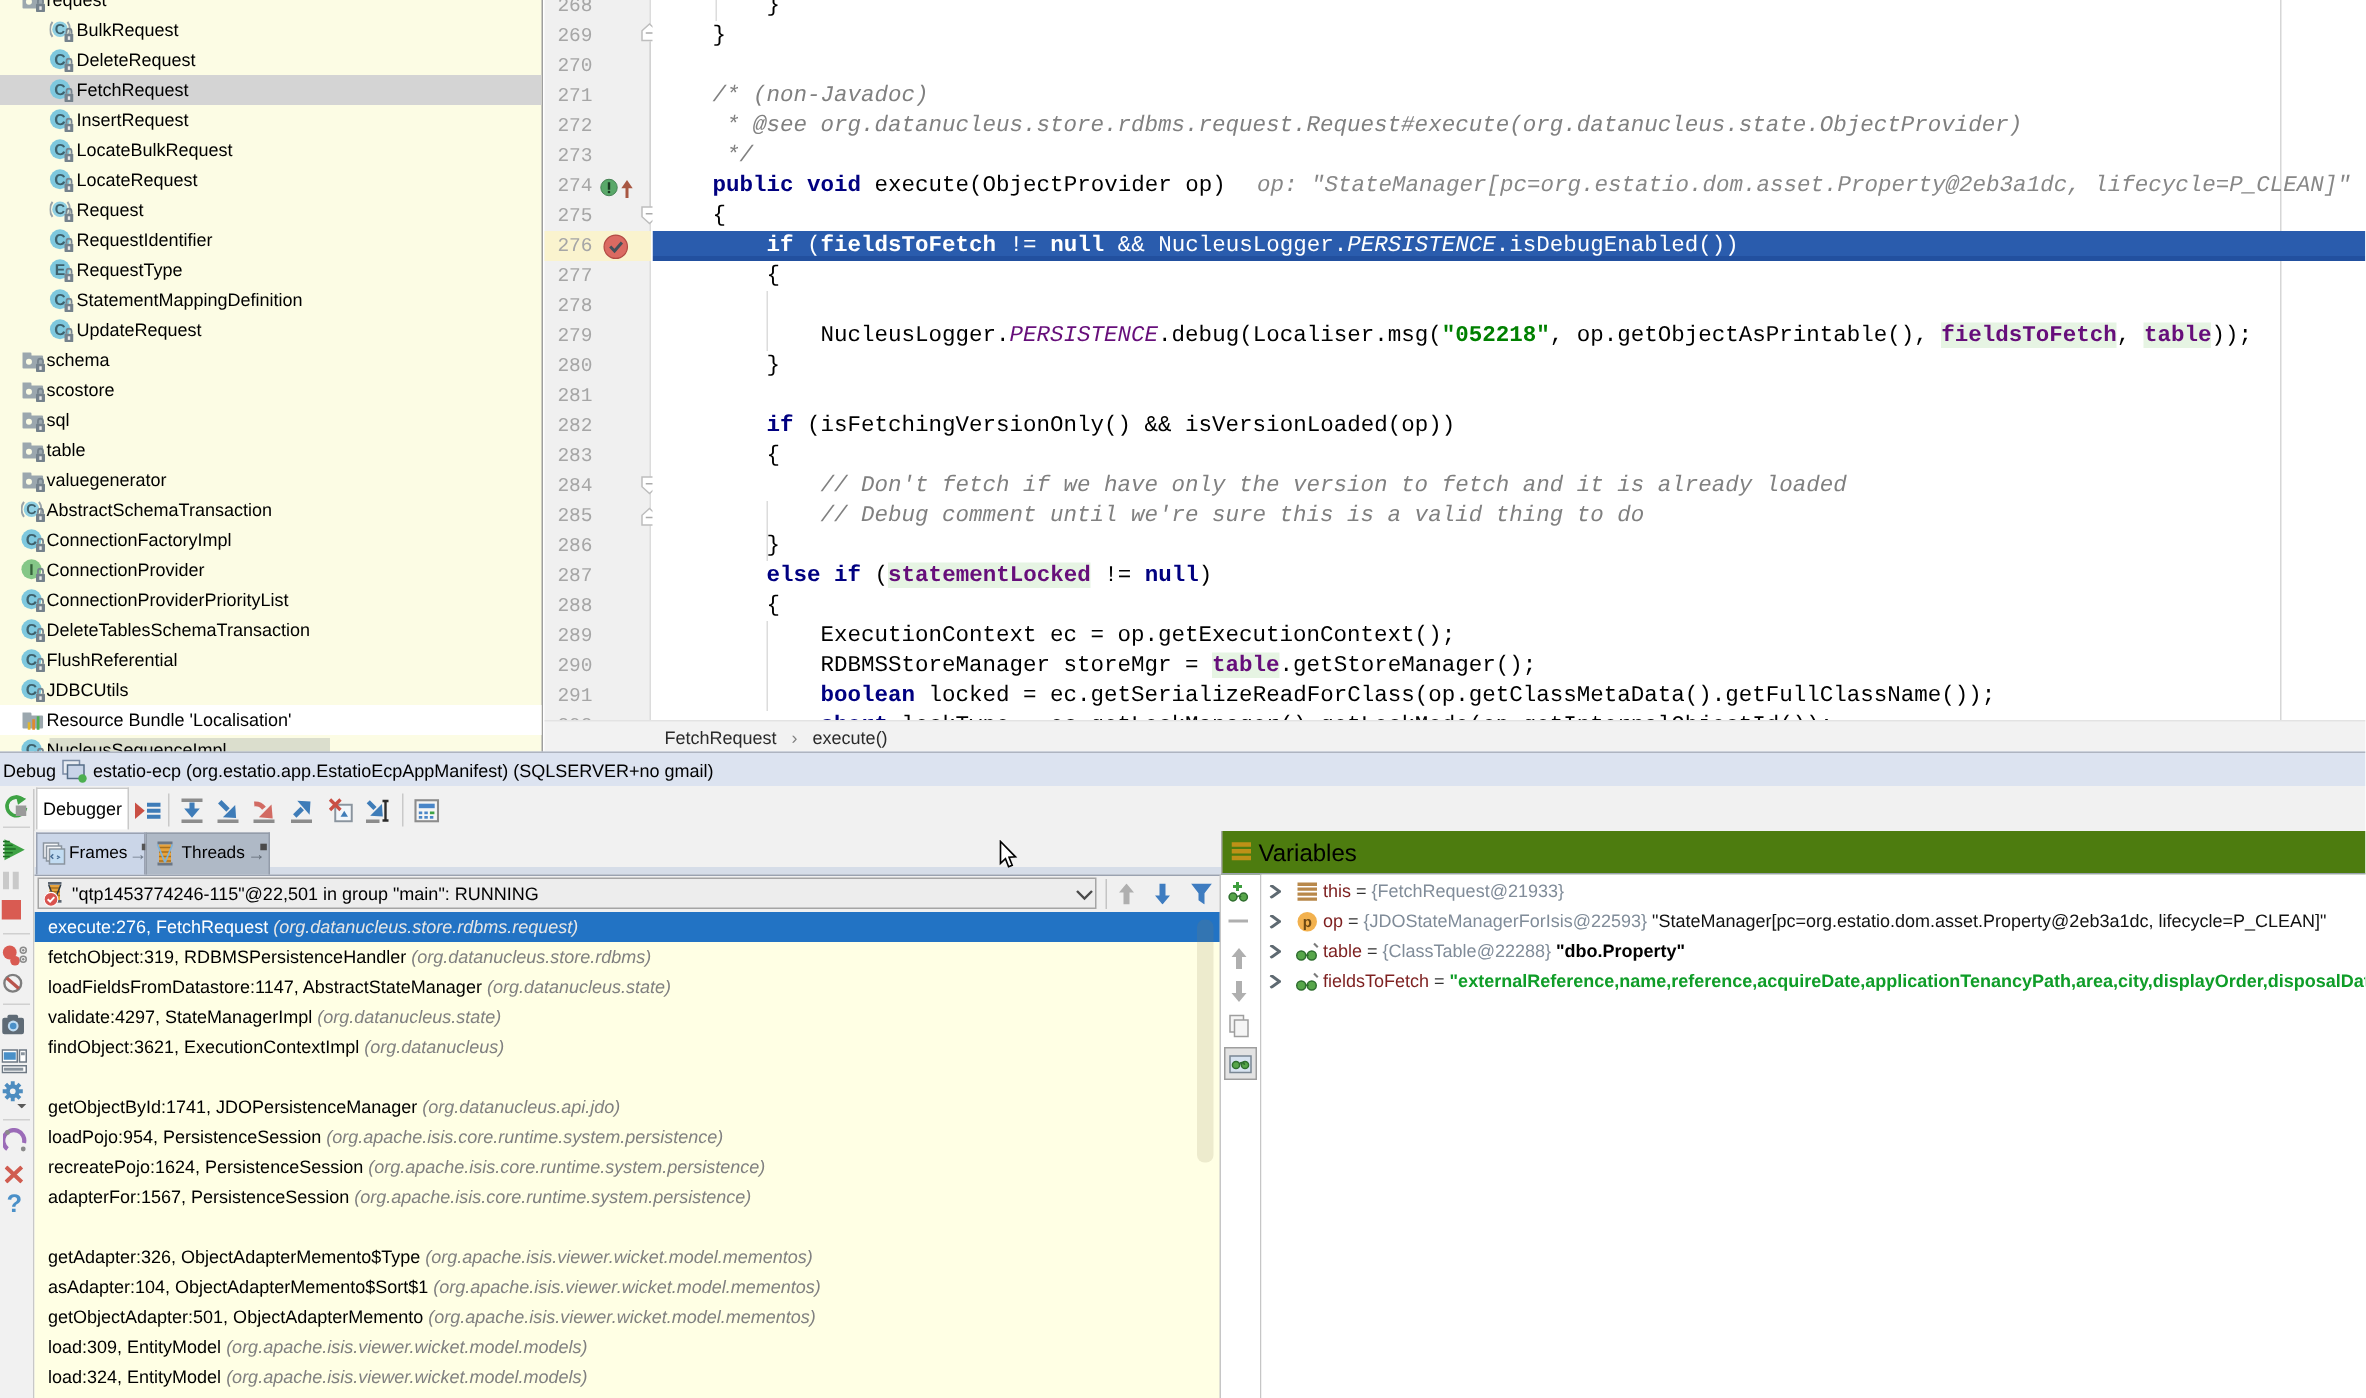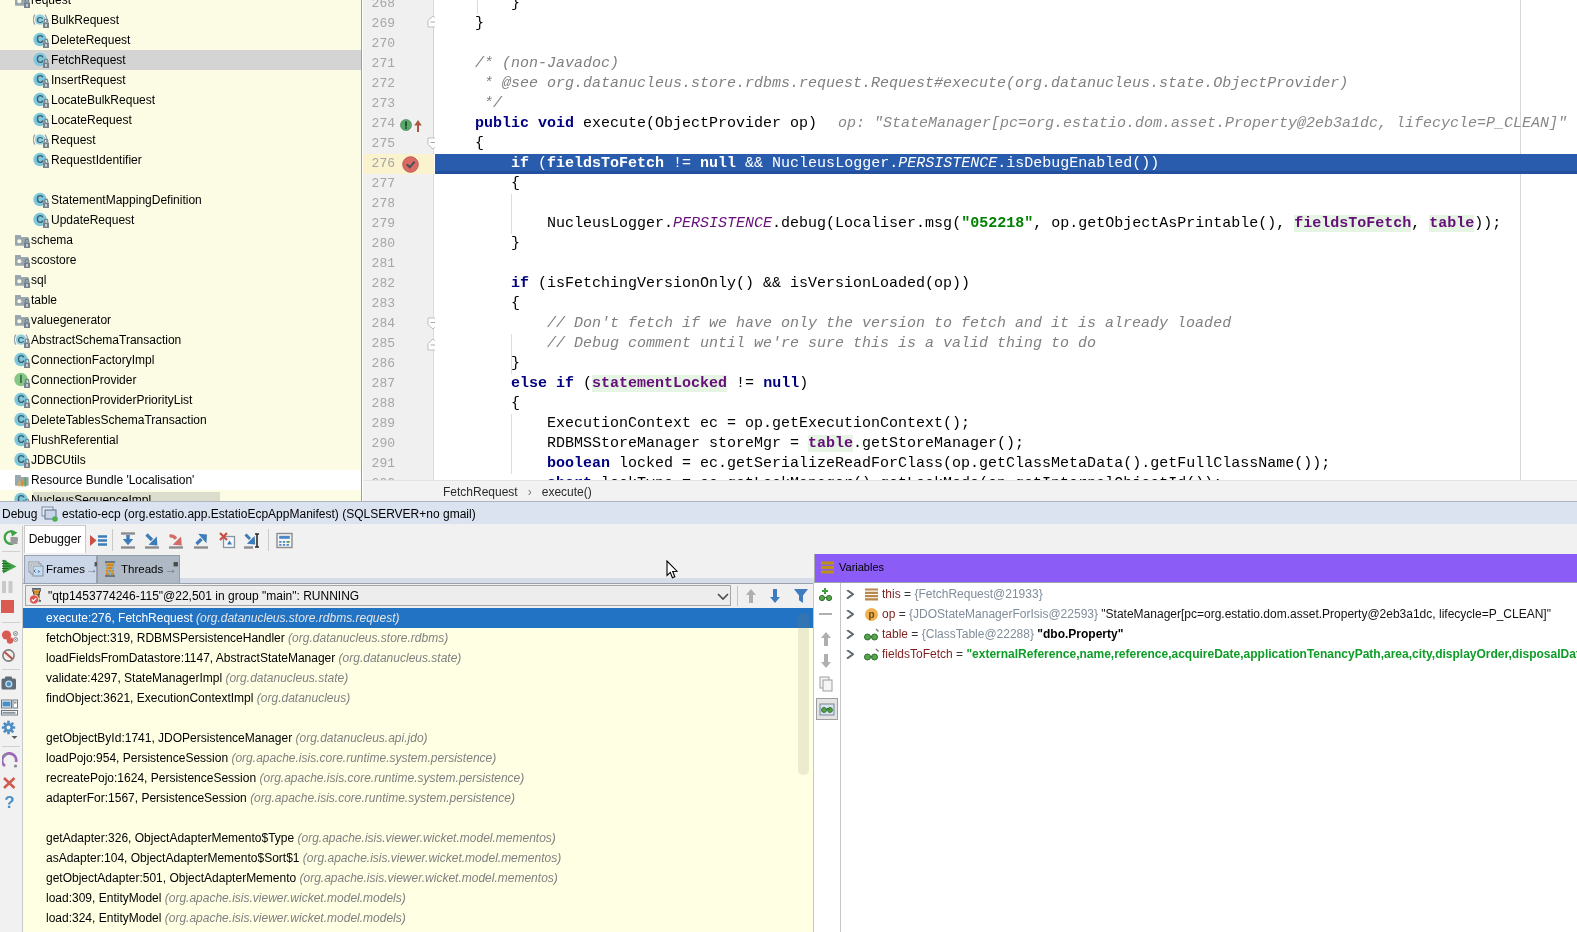--- a/index.html
+++ b/index.html
@@ -21,25 +21,25 @@
 .hint{color:#878787;font-style:italic}
 #crumbs{left:363px;top:480px;width:1214px;height:21px;background:#F2F2F2;border-top:1px solid #E3E3E3;font-size:12px;color:#2B2B2B}
 #dbghead{left:0;top:501px;width:1577px;height:23px;background:#DCE3F0;border-top:1px solid #AEB4C0;font-size:12px;color:#000}
 #toolrow{left:0;top:524px;width:1577px;height:30px;background:#F1F1F1}
 #dbgtab{left:24px;top:525px;width:62px;height:28px;background:#fff;border:1px solid #C9C9C9;border-bottom:none;font-size:12px;color:#000;text-align:center;line-height:26px}
 #lstrip{left:0;top:526px;width:23px;height:406px;background:#F1F1F1;border-right:1px solid #C8C8C8}
 #tabsrow{left:23px;top:554px;width:791px;height:30px;background:#F1F1F1}
 #understrip{left:23px;top:578px;width:791px;height:5px;background:#D6DDE8}
 #tabborder{left:23px;top:583px;width:791px;height:1px;background:#9AA2B0}
 .tab{position:absolute;top:555px;height:28px;font-size:12px;color:#000}
-#varhead{left:814px;top:554px;width:763px;height:29px;background:#8b5cf6;border-bottom:1px solid #9AA2B0;border-left:1px solid #ABABAB;font-size:11px;color:#000}
+#varhead{left:814px;top:554px;width:763px;height:29px;background:#4d7c0f;border-bottom:1px solid #9AA2B0;border-left:1px solid #ABABAB;font-size:16px;color:#000}
 #comborow{left:23px;top:584px;width:791px;height:24px;background:#F0F0F0}
 #combo{position:absolute;left:2px;top:1px;width:706px;height:21px;background:#EDEDED;border:1px solid #A5A5A5;font-size:12px;color:#000}
 #frames{left:23px;top:608px;width:791px;height:324px;background:#FFFFE4;overflow:hidden}
-.frow{position:absolute;left:0;width:791px;height:20px;font-size:12px;color:#000;white-space:nowrap;padding-left:23px;line-height:20px}
+.frow{position:absolute;left:0;width:791px;height:20px;font-size:12px;color:#000;white-space:nowrap;padding-left:9px;line-height:20px}
 .frow i{color:#808080}
 .fsel{background:#2273C4;color:#fff}
 .fsel i{color:#E6E6E6}
 #varstool-sep{left:840px;top:583px;width:1px;height:349px;background:#C6C6C6}
 #vars{left:841px;top:583px;width:736px;height:349px;background:#fff;overflow:hidden}
 .vrow{position:absolute;left:0;width:736px;height:20px;font-size:12px;white-space:nowrap;line-height:20px}
 .vname{color:#7D1F1F}
 .vgray{color:#808C99}
 .vtext{position:absolute;left:41px;top:0}
 </style></head>
@@ -135,20 +135,26 @@
           <use href="#i-classab"></use>
         </svg>
         <span class="lbl" style="left:51px">Request</span>
       </div>
 <div class="trow" style="top:150px;">
         <svg class="ticon" style="left:33px" width="16" height="16">
           <use href="#i-class"></use>
         </svg>
         <span class="lbl" style="left:51px">RequestIdentifier</span>
       </div>
+<div class="trow" style="top:170px;">
+        <svg class="ticon" style="left:33px" width="16" height="16">
+          <use href="#i-enum"></use>
+        </svg>
+        <span class="lbl" style="left:51px">RequestType</span>
+      </div>
 <div class="trow" style="top:190px;">
         <svg class="ticon" style="left:33px" width="16" height="16">
           <use href="#i-class"></use>
         </svg>
         <span class="lbl" style="left:51px">StatementMappingDefinition</span>
       </div>
 <div class="trow" style="top:210px;">
         <svg class="ticon" style="left:33px" width="16" height="16">
           <use href="#i-class"></use>
         </svg>

